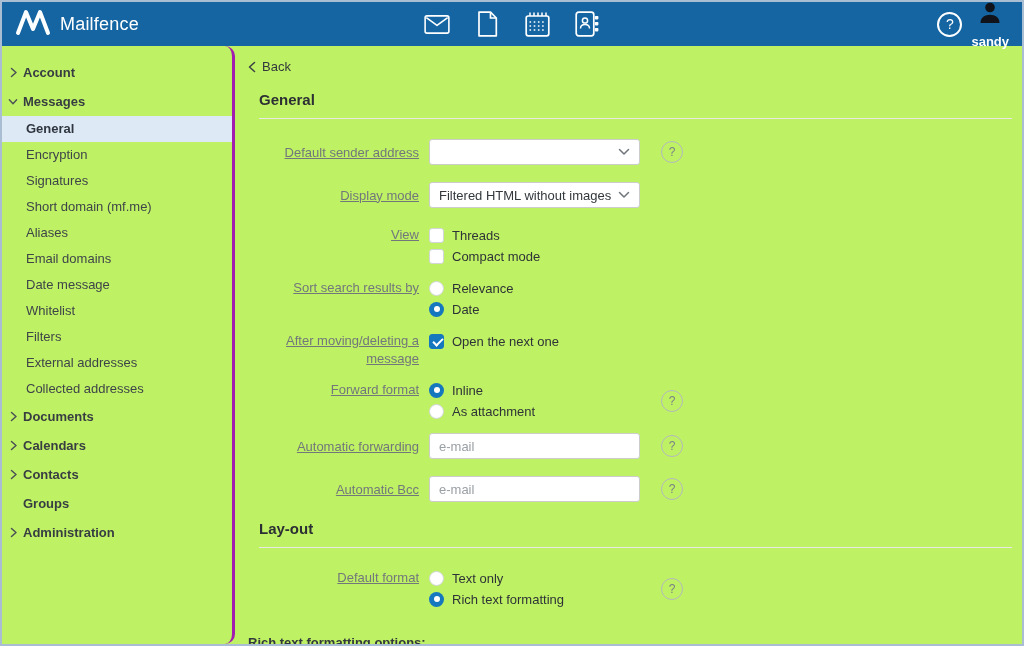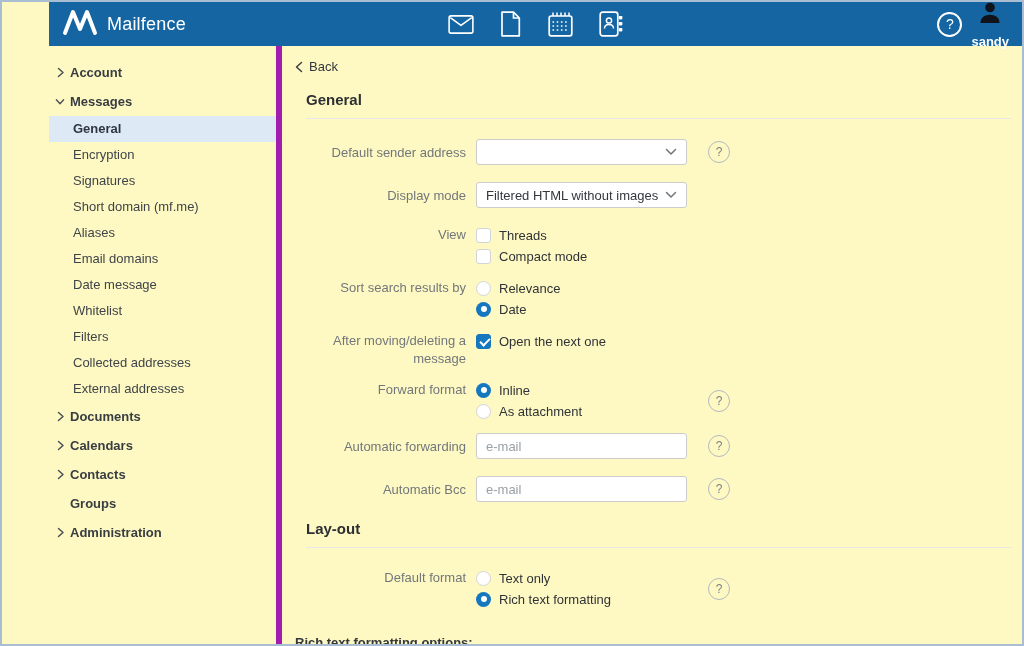--- a/index.html
+++ b/index.html
@@ -1,52 +1,52 @@
 <!DOCTYPE html>
 <html><head>
 <meta charset="utf-8">
 <title>Mailfence</title>
 <style>
   * { margin:0; padding:0; box-sizing:border-box; }
   html,body { width:1024px; height:646px; overflow:hidden; }
   body { font-family:"Liberation Sans", sans-serif; font-size:13px; color:#33383d; background:#fff; }
-  .app { width:1024px; height:646px; border:2px solid #a9bed2; background:#fef9c3; display:flex; flex-direction:column;padding-left:47px; }
+  .app { width:1024px; height:646px; border:2px solid #a9bed2; background:#bef264; display:flex; flex-direction:column; }
 
   
   .topbar { flex:0 0 44px; background:#1565a3; position:relative; display:flex; align-items:center; color:#fff; }
   .brand { display:flex; align-items:center; gap:9px; padding-left:13px; cursor:pointer; }
   .brand-text { font-size:18px; letter-spacing:.2px; }
   .top-nav { position:absolute; left:50%; transform:translateX(-50%); display:flex; align-items:center; gap:24px; }
   .nav-icon { display:flex; align-items:center; justify-content:center; width:26px; height:28px; cursor:pointer; }
   .top-right { position:absolute; right:13px; display:flex; align-items:center; gap:9px; }
   .hdr-help { width:25px; height:25px; border:2px solid #fff; border-radius:50%; display:flex; align-items:center; justify-content:center; font-size:14px; cursor:pointer; }
   .user-menu { display:flex; align-items:center; gap:7px; cursor:pointer;flex-direction:column; }
   .username { font-weight:bold; font-size:13px; }
 
   
   .body { flex:1; display:flex; min-height:0; }
-  .sidebar { flex:0 0 233px; border-right:6px solid #a21caf; padding-top:12px; overflow:hidden; }
+  .sidebar { flex:0 0 233px; border-right:3px solid #a21caf; padding-top:12px; overflow:hidden;border-radius:10px; }
   .content { flex:1; padding:13px 10px 0 13px; overflow:hidden; }
 
   
   .side-group { display:flex; align-items:center; gap:5px; padding:7px 8px 7px 6px; font-weight:bold; color:#383d42; cursor:pointer; }
   .side-group .chev { width:10px; display:flex; align-items:center; justify-content:center; }
   .side-child { padding:5px 8px 5px 24px; color:#3f4449; cursor:pointer; line-height:16px; }
   .side-child.selected { background:#ddeaf6; font-weight:bold; color:#2f3640; }
 
   
   .back { display:inline-flex; align-items:center; gap:6px; cursor:pointer; margin-bottom:12px; color:#33383d; }
   .settings-section { margin-top:5px; }
   .settings-section + .settings-section { margin-top:18px; }
   .section-title { font-size:15px; font-weight:bold; color:#2c2f33; margin:0 0 10px 11px; }
   .rule { border-top:1px solid #e8e8e8; margin:0 0 20px 11px; }
   .rows { margin-left:11px; }
   .form-row { display:flex; align-items:center; margin-bottom:17px; }
   .form-row.group-row { align-items:flex-start; margin-bottom:12px; }
-  .row-label { width:160px; margin-right:10px; text-align:right; color:#72777b; line-height:18px; flex:0 0 160px; padding-top:1px; }
+  .row-label { width:160px; margin-right:10px; text-align:right; color:#72777b; line-height:18px; flex:0 0 160px; padding-top:1px;text-decoration:underline; }
   .row-control { width:211px; flex:0 0 211px; }
   .select-box { height:26px; border:1px solid #ccc; border-radius:3px; background:#fff; display:flex; align-items:center; justify-content:space-between; padding:0 9px; cursor:pointer; }
   .select-value { color:#33383d; white-space:nowrap; overflow:hidden; }
   .select-chev { display:flex; align-items:center; }
   .text-input { width:211px; height:26px; border:1px solid #ccc; border-radius:3px; padding:0 9px; font-family:"Liberation Sans",sans-serif; font-size:13px; color:#33383d; }
   .text-input::placeholder { color:#9aa0a5; opacity:1; }
   .option { display:flex; align-items:center; gap:8px; height:20px; cursor:pointer; }
   .option + .option { margin-top:1px; }
   .radio { width:15px; height:15px; border-radius:50%; border:1px solid #d2d5d7; background:#fff; flex:0 0 15px; position:relative; }
   .radio.checked { border:none; background:#1577be; }
@@ -148,22 +148,22 @@
         </div>
         <div class="side-child selected"><span>General</span></div>
         <div class="side-child"><span>Encryption</span></div>
         <div class="side-child"><span>Signatures</span></div>
         <div class="side-child"><span>Short domain (mf.me)</span></div>
         <div class="side-child"><span>Aliases</span></div>
         <div class="side-child"><span>Email domains</span></div>
         <div class="side-child"><span>Date message</span></div>
         <div class="side-child"><span>Whitelist</span></div>
         <div class="side-child"><span>Filters</span></div>
+        <div class="side-child"><span>External addresses</span></div>
         <div class="side-child"><span>Collected addresses</span></div>
-        <div class="side-child"><span>External addresses</span></div>
         <div class="side-group">
           <span class="chev">
             <svg width="9" height="11" viewBox="0 0 9 11">
               <polyline points="2.5,1.5 7,5.5 2.5,9.5" fill="none" stroke="#4b5055" stroke-width="1.5" stroke-linecap="round" stroke-linejoin="round"></polyline>
             </svg>
           </span>
           <span>Documents</span>
         </div>
         <div class="side-group">
           <span class="chev">

